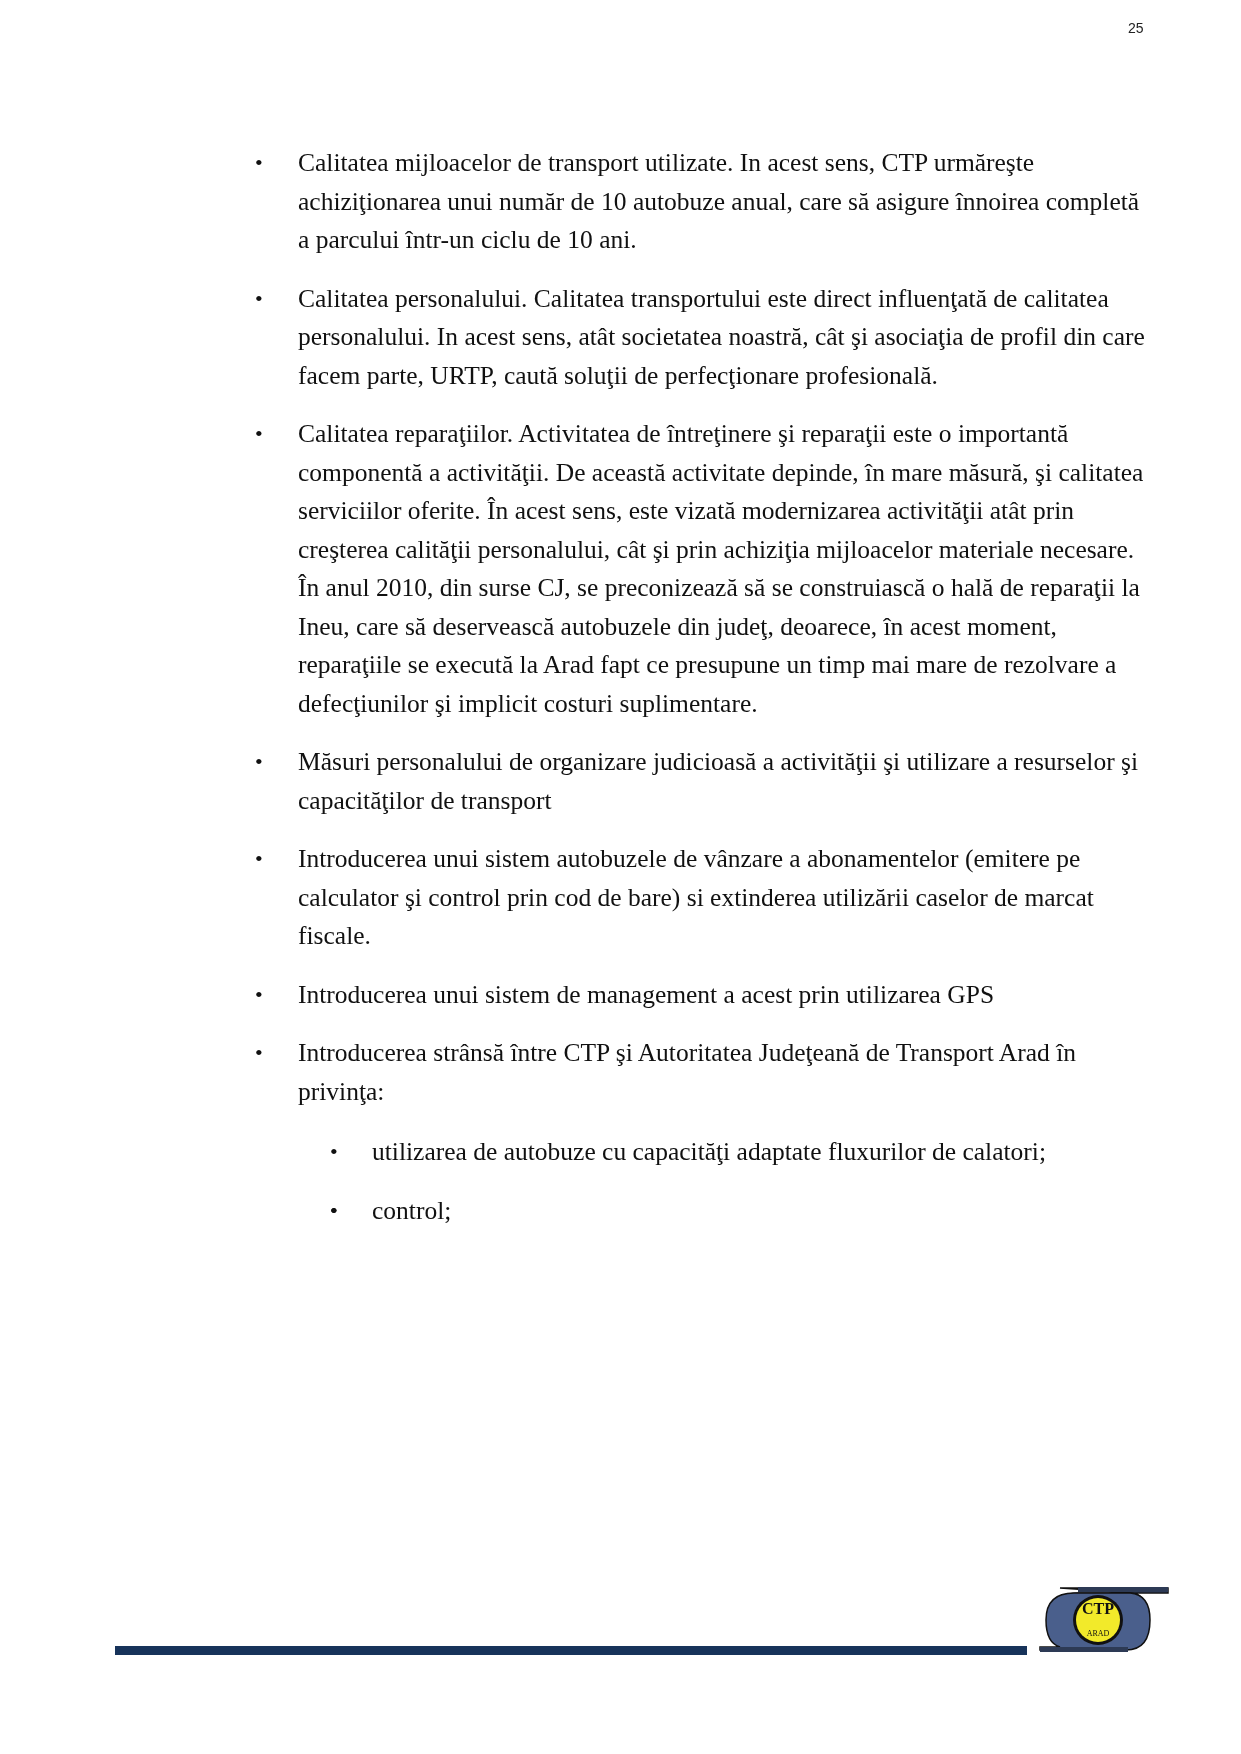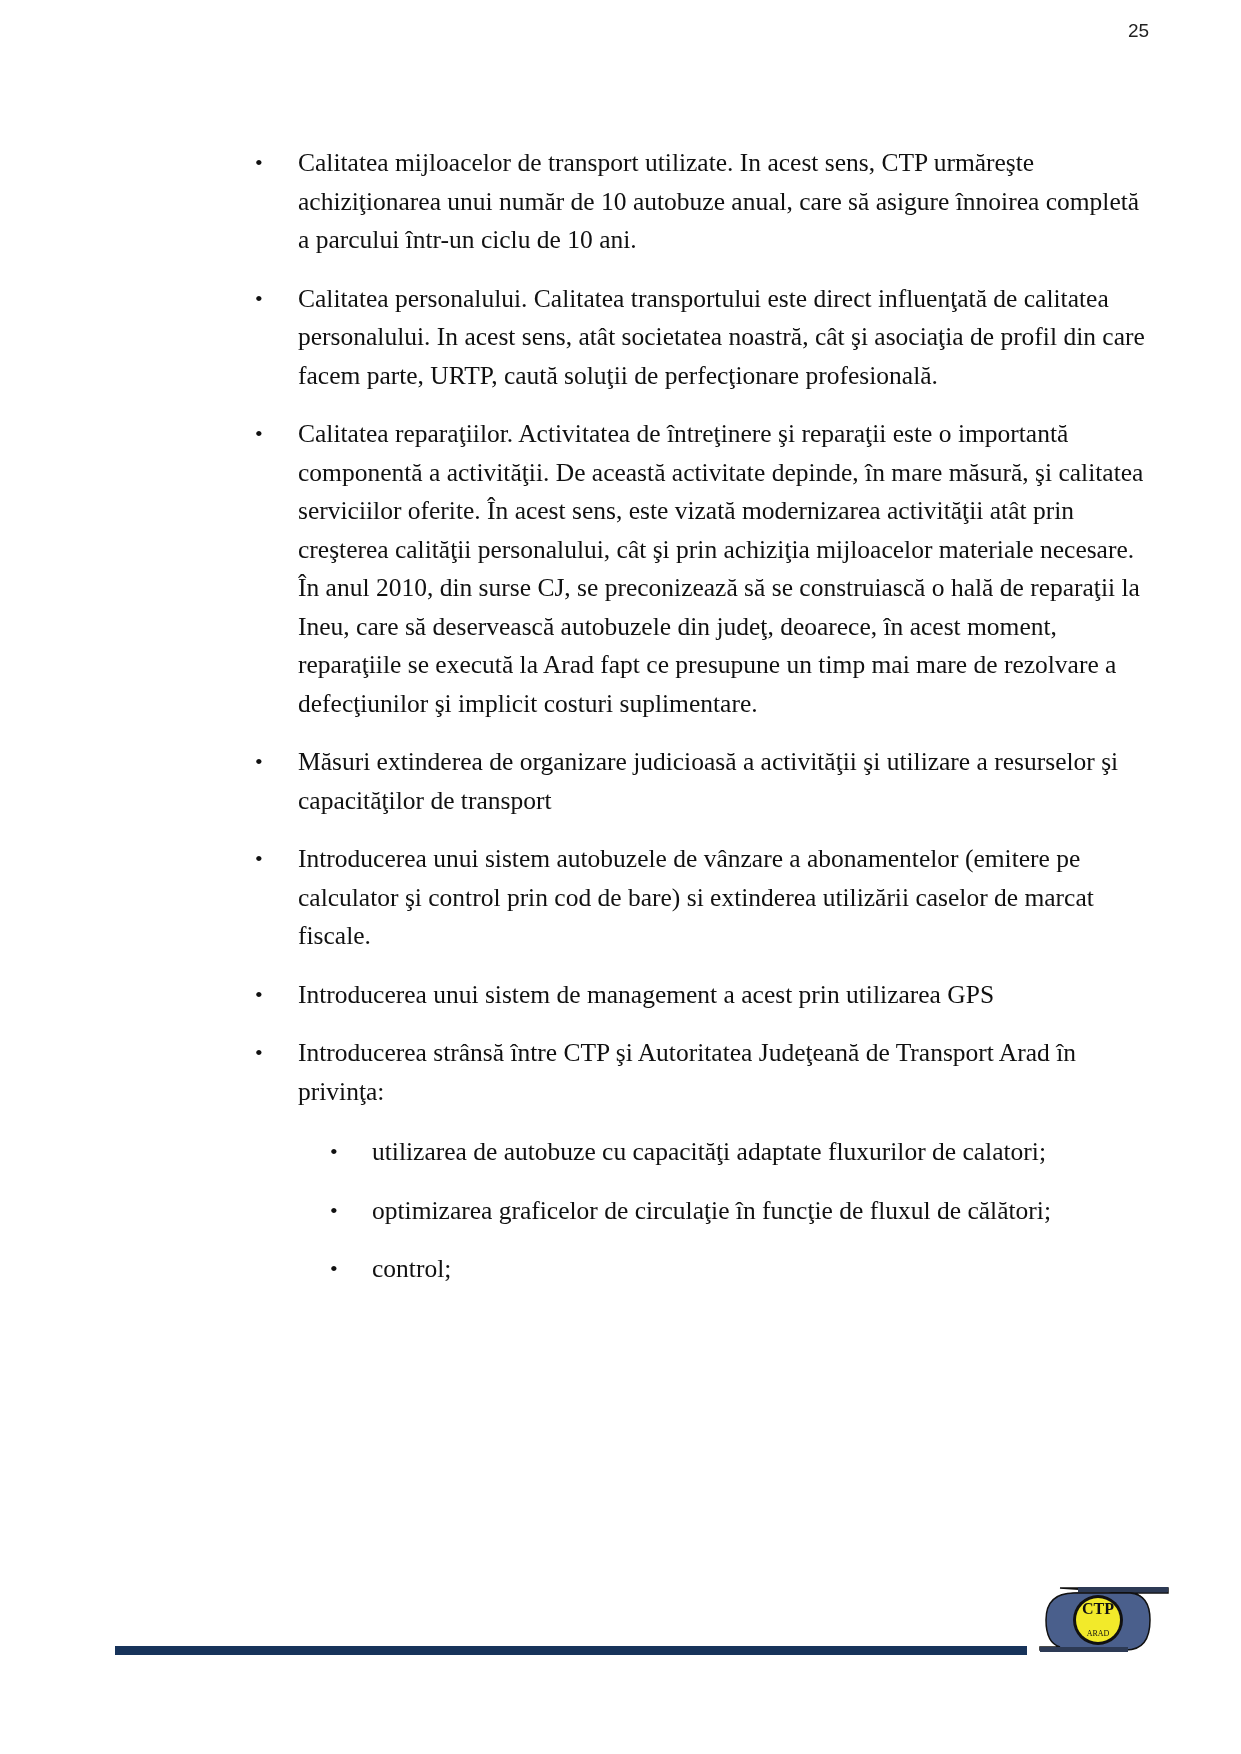--- a/index.html
+++ b/index.html
@@ -1,46 +1,46 @@
 <!DOCTYPE html>
 <html><head>
   <meta charset="utf-8">
   <style>
     html, body { margin: 0; padding: 0; background: #ffffff; }
     body { width: 1241px; height: 1754px; position: relative; overflow: hidden;
       font-family: "Liberation Serif", "DejaVu Serif", serif; color: #111111; }
     .page-number { position: absolute; top: 20px; left: 1128px; font-family: "Liberation Sans", "DejaVu Sans", sans-serif;
-      font-size: 19px; color: #222; }
+      font-size: 14px; color: #222; }
     .content { position: absolute; left: 255px; top: 144px; width: 900px; font-size: 25.5px; line-height: 38.5px; }
     ul.main-list { list-style: none; margin: 0; padding: 0; }
     ul.main-list > li { position: relative; padding-left: 43px; margin-bottom: 20px; }
     .bullet { position: absolute; left: 0; top: 0; font-size: 22px; }
     .ul-text { text-underline-offset: 4px; text-decoration-thickness: 2px; }
     ul.sub-list { list-style: none; margin: 22px 0 0 0; padding: 0; margin-left: 32px; }
     ul.sub-list > li { position: relative; padding-left: 42px; margin-bottom: 20px; }
     .footer-bar { position: absolute; left: 115px; top: 1646px; width: 912px; height: 9px; background: #17335a; }
     .logo { position: absolute; left: 1030px; top: 1584px; width: 140px; height: 72px; }
   </style>
 </head>
 <body>
 
 <div class="page-number">25</div>
 
 <div class="content">
   <ul class="main-list">
     <li><span class="bullet">•</span><span class="ul-text"> Calitatea mijloacelor</span><span> de transport utilizate. In acest sens, CTP urmăreşte achiziţionarea unui număr de 10 autobuze anual, care să asigure înnoirea completă a parcului într-un ciclu de 10 ani.</span></li>
     <li><span class="bullet">•</span><span class="ul-text"> Calitatea personalului. </span><span>Calitatea transportului este direct influenţată de calitatea personalului. In acest sens, atât societatea noastră, cât şi asociaţia de profil din care facem parte, URTP, caută soluţii de perfecţionare profesională.</span></li>
     <li><span class="bullet">•</span><span class="ul-text">Calitatea reparaţiilor.</span><span> Activitatea de întreţinere şi reparaţii este o importantă componentă  a activităţii. De această activitate depinde, în mare măsură, şi calitatea serviciilor oferite. În acest sens, este vizată modernizarea activităţii  atât prin creşterea calităţii personalului, cât şi prin achiziţia mijloacelor materiale necesare. În anul 2010, din surse CJ, se preconizează  să se construiască o hală de reparaţii la Ineu, care să deservească autobuzele din judeţ, deoarece, în acest moment, reparaţiile se execută la Arad fapt ce presupune un timp mai mare de rezolvare a defecţiunilor şi implicit costuri suplimentare.</span></li>
-    <li><span class="bullet">•</span><span class="ul-text">Măsuri extinderea</span><span> de organizare judicioasă a activităţii şi utilizare a resurselor şi capacităţilor de transport</span></li>
+    <li><span class="bullet">•</span><span class="ul-text">Măsuri personalului</span><span> de organizare judicioasă a activităţii şi utilizare a resurselor şi capacităţilor de transport</span></li>
     <li><span class="bullet">•</span><span class="ul-text">Introducerea unui sistem autobuzele de vânzare a abonamentelor</span><span> (emitere pe calculator şi control prin cod de bare) si extinderea utilizării caselor de marcat fiscale.</span></li>
     <li><span class="bullet">•</span><span class="ul-text">Introducerea unui sistem de management a acest prin utilizarea</span><span> GPS</span></li>
     <li><span class="bullet">•</span><span class="ul-text">Introducerea</span><span> strânsă între CTP şi Autoritatea Judeţeană de Transport Arad în privinţa:</span>
       <ul class="sub-list">
         <li><span class="bullet">•</span><span>utilizarea de autobuze cu capacităţi adaptate fluxurilor de calatori;</span></li>
-        <li><span class="bullet">•</span><span>optimizarea graficelor de circulaţie în funcţie de fluxul de călători;</span></li>
+        <li><span class="bullet">•</span></li>
         <li><span class="bullet">•</span><span>control;</span></li>
       </ul>
     </li>
   </ul>
 </div>
 
 <div class="footer-bar"></div>
 
 <svg class="logo" viewBox="0 0 140 72" xmlns="http://www.w3.org/2000/svg">
   <path d="M30 4 L138 4 L138 9 L48 9 C30 9 26 20 26 36 C26 52 30 63 48 63 L100 63 C112 63 118 52 118 36 C118 22 114 12 104 9 Z" fill="#4a5f8c" stroke="#111" stroke-width="1.5"></path>

